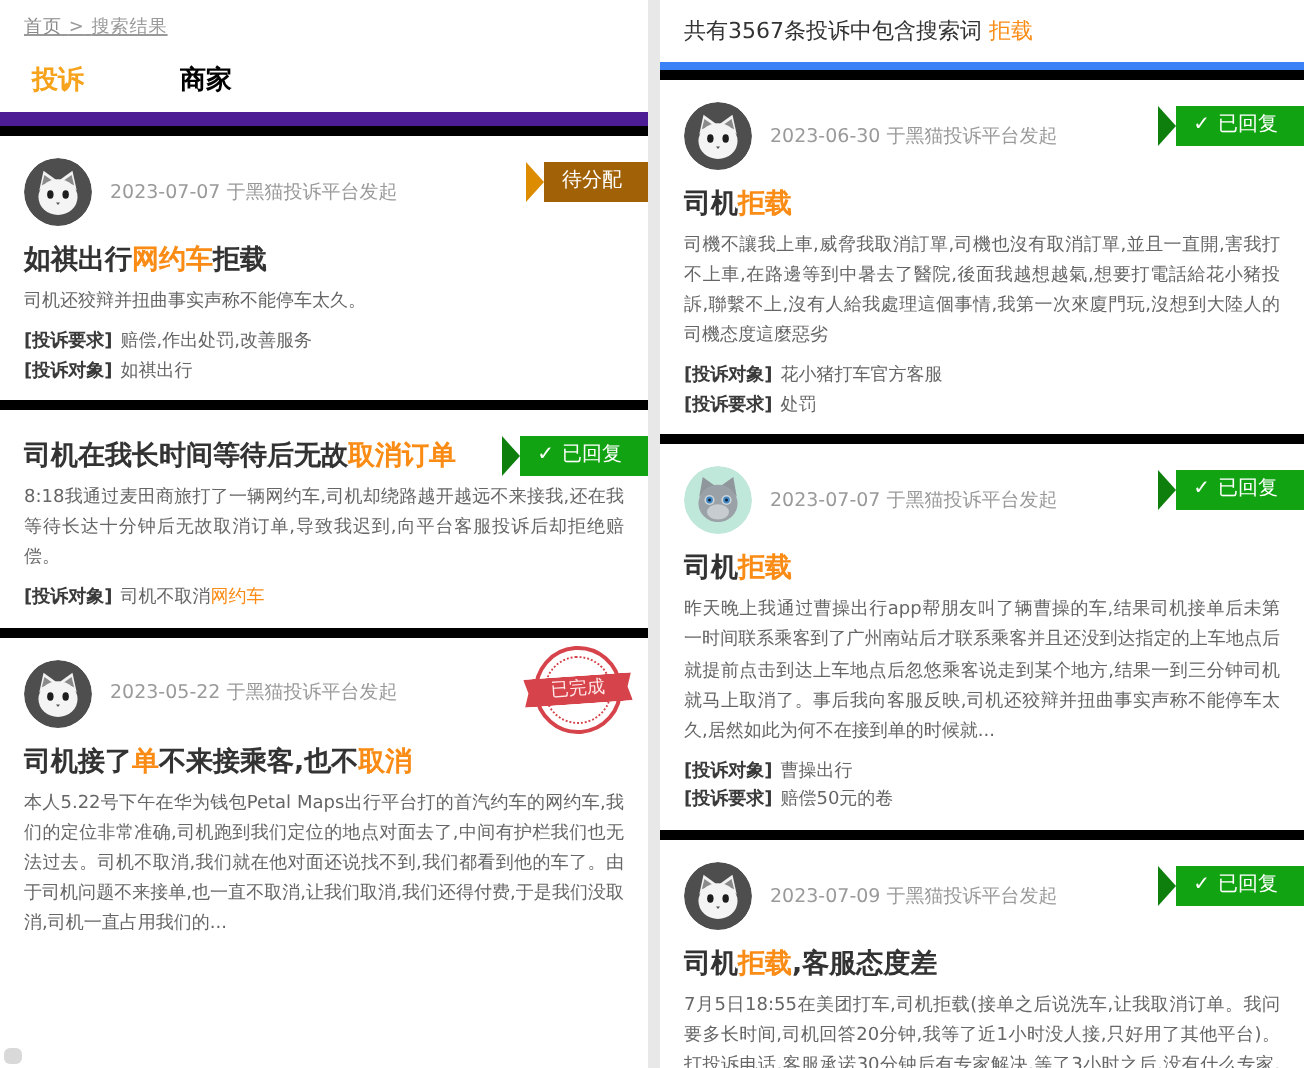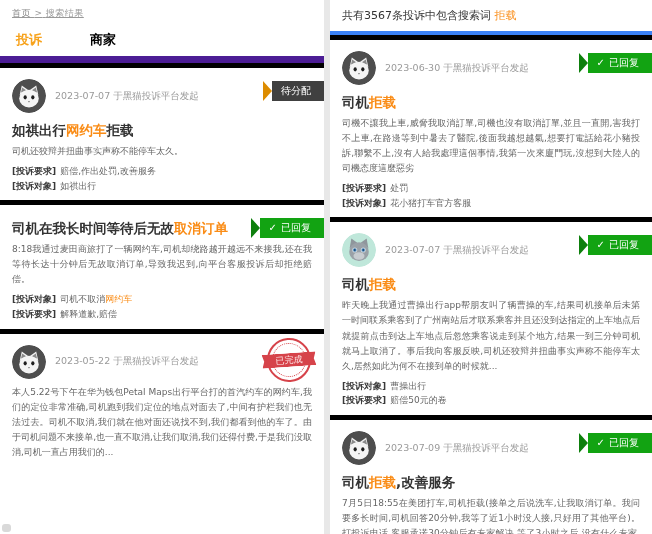--- a/index.html
+++ b/index.html
@@ -31,21 +31,21 @@
   .avatar { width:34px; height:34px; border-radius:50%; flex:none; overflow:hidden; }
   .avatar svg { display:none; width:34px; height:34px; }
   .avatar--dark svg.av-dark { display:block; }
   .avatar--grey svg.av-grey { display:block; }
   .date { font-size:9.5px; color:#9a9a9a; }
 
   .ribbon { position:absolute; top:13px; right:0; height:20px; line-height:20px;
             color:#fff; font-size:10px; padding:0 13px 0 9px; display:flex; align-items:center; }
   .ribbon::before { content:""; position:absolute; left:-9px; top:0;
             border-top:10px solid transparent; border-bottom:10px solid transparent; }
-  .ribbon--pending { background:#404040; }
+  .ribbon--pending { background:#a16207; }
   .ribbon--pending::before { border-left:9px solid #dd8c00; }
   .ribbon--replied { background:#12a312; }
   .ribbon--replied::before { border-left:9px solid #0e7f0d; }
   .check { margin-right:4px; font-size:10px; font-weight:bold; }
 
   .stamp { position:absolute; top:3px; right:12px; width:46px; height:46px; transform:rotate(-4deg); }
   .stamp-circle { position:absolute; inset:1px; border:2px solid #d6434a; border-radius:50%; }
   .stamp-inner { position:absolute; inset:6px; border:1px dotted #d6434a; border-radius:50%; }
   .stamp-band { position:absolute; left:-4px; right:-4px; top:16px; height:14px;
             background:#d6434a; color:#ffe9e9; font-size:9px; line-height:14px; text-align:center;
@@ -113,23 +113,20 @@
       <span class="check">✓</span>
       <span class="badge-text">已回复</span>
     </div>
 
     <h3 class="card-title"><span>司机在我长时间等待后无故</span><span class="hl">取消订单</span></h3>
     <p class="card-content">8:18我通过麦田商旅打了一辆网约车,司机却绕路越开越远不来接我,还在我等待长达十分钟后无故取消订单,导致我迟到,向平台客服投诉后却拒绝赔偿。</p>
     <div class="fields">
       <div class="field">
         <span class="field-label">[投诉对象]</span><span class="field-value"><span>司机不取消</span><span class="hl">网约车</span></span>
       </div>
-      <div class="field">
-        <span class="field-label">[投诉要求]</span><span class="field-value">解释道歉,赔偿</span>
-      </div>
     </div>
   </article>
       <article class="card">
     <div class="card-head">
       <span class="avatar avatar--dark">
         <svg class="av-dark" viewBox="0 0 40 40">
           <circle cx="20" cy="20" r="20" fill="#4e4e4e"></circle>
           <polygon points="9,19 11.5,7.5 19,13" fill="#f2f2f2"></polygon>
           <polygon points="31,19 28.5,7.5 21,13" fill="#f2f2f2"></polygon>
           <polygon points="10.5,16 12,10 17,13.5" fill="#8a8a8a"></polygon>
@@ -142,20 +139,21 @@
 
       </span>
       <span class="date">2023-05-22 于黑猫投诉平台发起</span>
     </div>
 
     <div class="stamp">
       <span class="stamp-circle"></span>
       <span class="stamp-inner"></span>
       <span class="stamp-band">已完成</span>
     </div>
+    <h3 class="card-title"><span>司机接了</span><span class="hl">单</span><span>不来接乘客,也不</span><span class="hl">取消</span></h3>
     <p class="card-content">本人5.22号下午在华为钱包Petal Maps出行平台打的首汽约车的网约车,我们的定位非常准确,司机跑到我们定位的地点对面去了,中间有护栏我们也无法过去。司机不取消,我们就在他对面还说找不到,我们都看到他的车了。由于司机问题不来接单,也一直不取消,让我们取消,我们还得付费,于是我们没取消,司机一直占用我们的...</p>
 
   </article>
     </div>
 </section>
 
 <section class="panel panel--right">
   <div class="summary">
     <span>共有3567条投诉中包含搜索词 </span><span class="hl">拒载</span>
   </div>
@@ -180,24 +178,24 @@
     </div>
     <div class="ribbon ribbon--replied">
       <span class="check">✓</span>
       <span class="badge-text">已回复</span>
     </div>
 
     <h3 class="card-title"><span>司机</span><span class="hl">拒载</span></h3>
     <p class="card-content">司機不讓我上車,威脅我取消訂單,司機也沒有取消訂單,並且一直開,害我打不上車,在路邊等到中暑去了醫院,後面我越想越氣,想要打電話給花小豬投訴,聯繫不上,沒有人給我處理這個事情,我第一次來廈門玩,沒想到大陸人的司機态度這麼惡劣</p>
     <div class="fields">
       <div class="field">
+        <span class="field-label">[投诉对象]</span><span class="field-value"><span>花小猪打车官方客服</span></span>
+      </div>
+      <div class="field">
         <span class="field-label">[投诉要求]</span><span class="field-value">处罚</span>
-      </div>
-      <div class="field">
-        <span class="field-label">[投诉对象]</span><span class="field-value"><span>花小猪打车官方客服</span></span>
       </div>
     </div>
   </article>
       <article class="card">
     <div class="card-head">
       <span class="avatar avatar--grey">
 
         <svg class="av-grey" viewBox="0 0 40 40">
           <circle cx="20" cy="20" r="20" fill="#bfe7da"></circle>
           <polygon points="9,18 11,6.5 18,11.5" fill="#8f969c"></polygon>
@@ -246,20 +244,20 @@
         </svg>
 
       </span>
       <span class="date">2023-07-09 于黑猫投诉平台发起</span>
     </div>
     <div class="ribbon ribbon--replied">
       <span class="check">✓</span>
       <span class="badge-text">已回复</span>
     </div>
 
-    <h3 class="card-title"><span>司机</span><span class="hl">拒载</span><span>,改善服务</span></h3>
+    <h3 class="card-title"><span>司机</span><span class="hl">拒载</span><span>,客服态度差</span></h3>
     <p class="card-content">7月5日18:55在美团打车,司机拒载(接单之后说洗车,让我取消订单。我问要多长时间,司机回答20分钟,我等了近1小时没人接,只好用了其他平台)。打投诉电话,客服承诺30分钟后有专家解决,等了3小时之后,没有什么专家,还是这位客服打电话,说没法解决,关了投诉单子,我打电话过去,重新开了单子,补充了资料,他有打...</p>
 
   </article>
     </div>
 </section>
 
 <div class="scroll-indicator"></div>
 
 </body></html>

